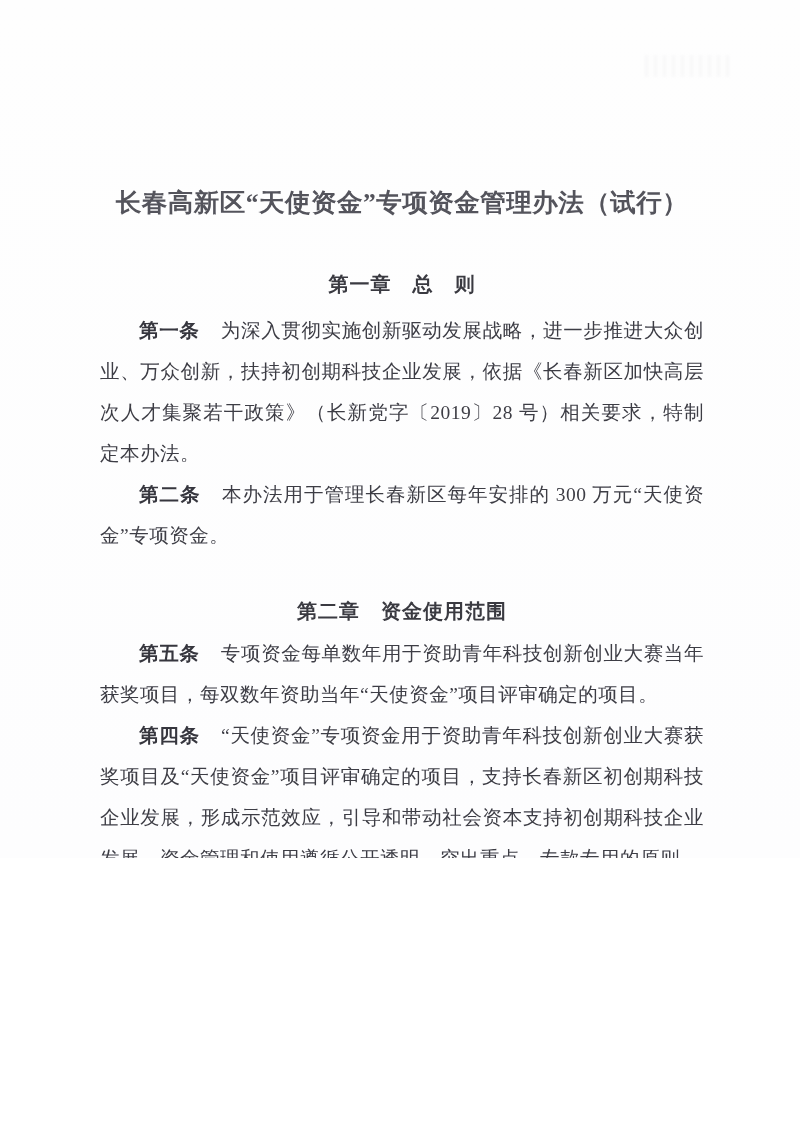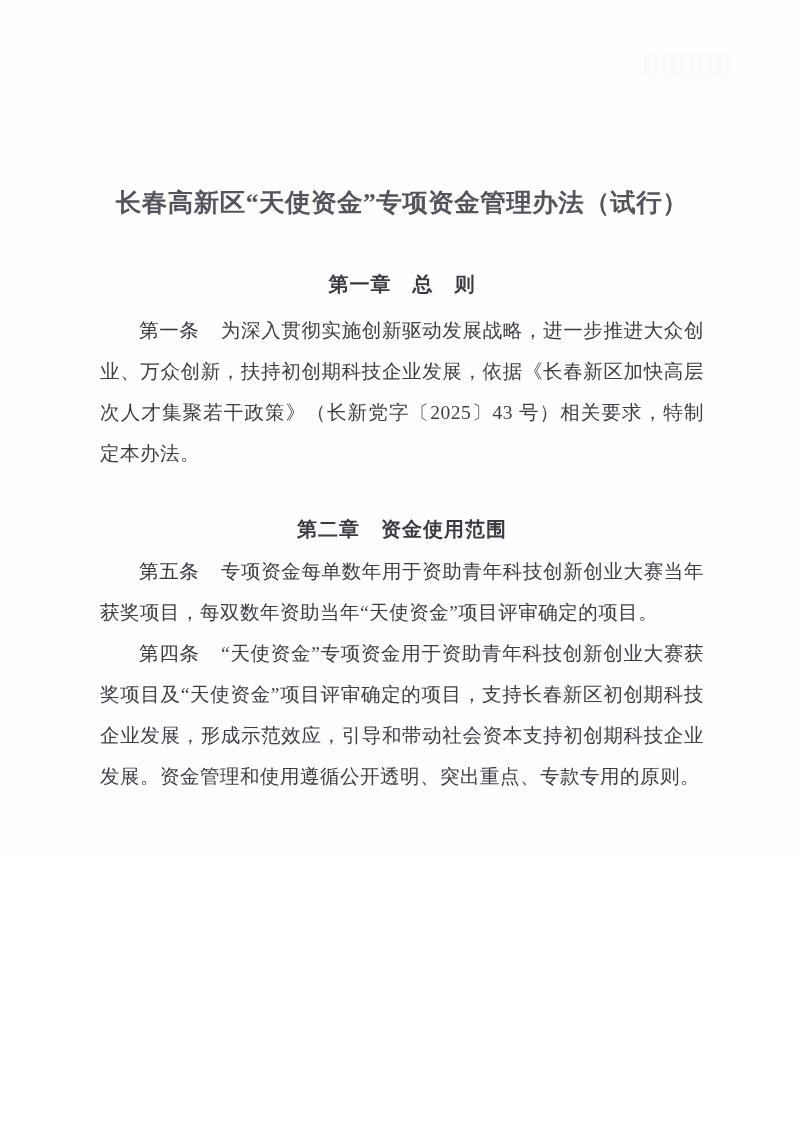--- a/index.html
+++ b/index.html
@@ -64,21 +64,21 @@
   .para {
     margin: 0;
     font-size: 19.5px;
     line-height: 41px;
     text-align: justify;
     text-indent: 2em;
     letter-spacing: 0.5px;
     color: #3d3d45;
   }
   .art-label {
-    font-weight: normal;
+    font-weight: bold;
     color: #36363e;
     margin-right: 1.1em;
     margin-top: 44px;
   }
   .footer-pagenum {
     position: absolute;
     left: 98px;
     top: 1026px;
     font-size: 17px;
     letter-spacing: 4px;
@@ -113,22 +113,23 @@
 <body>
 
 <div class="page">
 
   <div class="artifact-topright"></div>
 
   <h1 class="doc-title">长春高新区“天使资金”专项资金管理办法（试行）</h1>
 
   <h2 class="chapter-heading first">第一章　总　则</h2>
 
-  <p class="para"><span class="art-label">第一条</span><span>为深入贯彻实施创新驱动发展战略，进一步推进大众创业、万众创新，扶持初创期科技企业发展，依据《长春新区加快高层次人才集聚若干政策》（长新党字〔2025〕43 号）相关要求，特制定本办法。</span></p>
+  <p class="para"><span class="art-label">第一条</span><span>为深入贯彻实施创新驱动发展战略，进一步推进大众创业、万众创新，扶持初创期科技企业发展，依据《长春新区加快高层次人才集聚若干政策》（长新党字〔2019〕28 号）相关要求，特制定本办法。</span></p>
 
+  <p class="para"><span class="art-label">第二条</span><span>本办法用于管理长春新区每年安排的 300 万元“天使资金”专项资金。</span></p>
 
 
   <h2 class="chapter-heading second">第二章　资金使用范围</h2>
 
   <p class="para"><span class="art-label">第五条</span><span>专项资金每单数年用于资助青年科技创新创业大赛当年获奖项目，每双数年资助当年“天使资金”项目评审确定的项目。</span></p>
 
   <p class="para"><span class="art-label">第四条</span><span>“天使资金”专项资金用于资助青年科技创新创业大赛获奖项目及“天使资金”项目评审确定的项目，支持长春新区初创期科技企业发展，形成示范效应，引导和带动社会资本支持初创期科技企业发展。资金管理和使用遵循公开透明、突出重点、专款专用的原则。</span></p>
 
   <div class="footer-pagenum">- 2 -</div>
 

